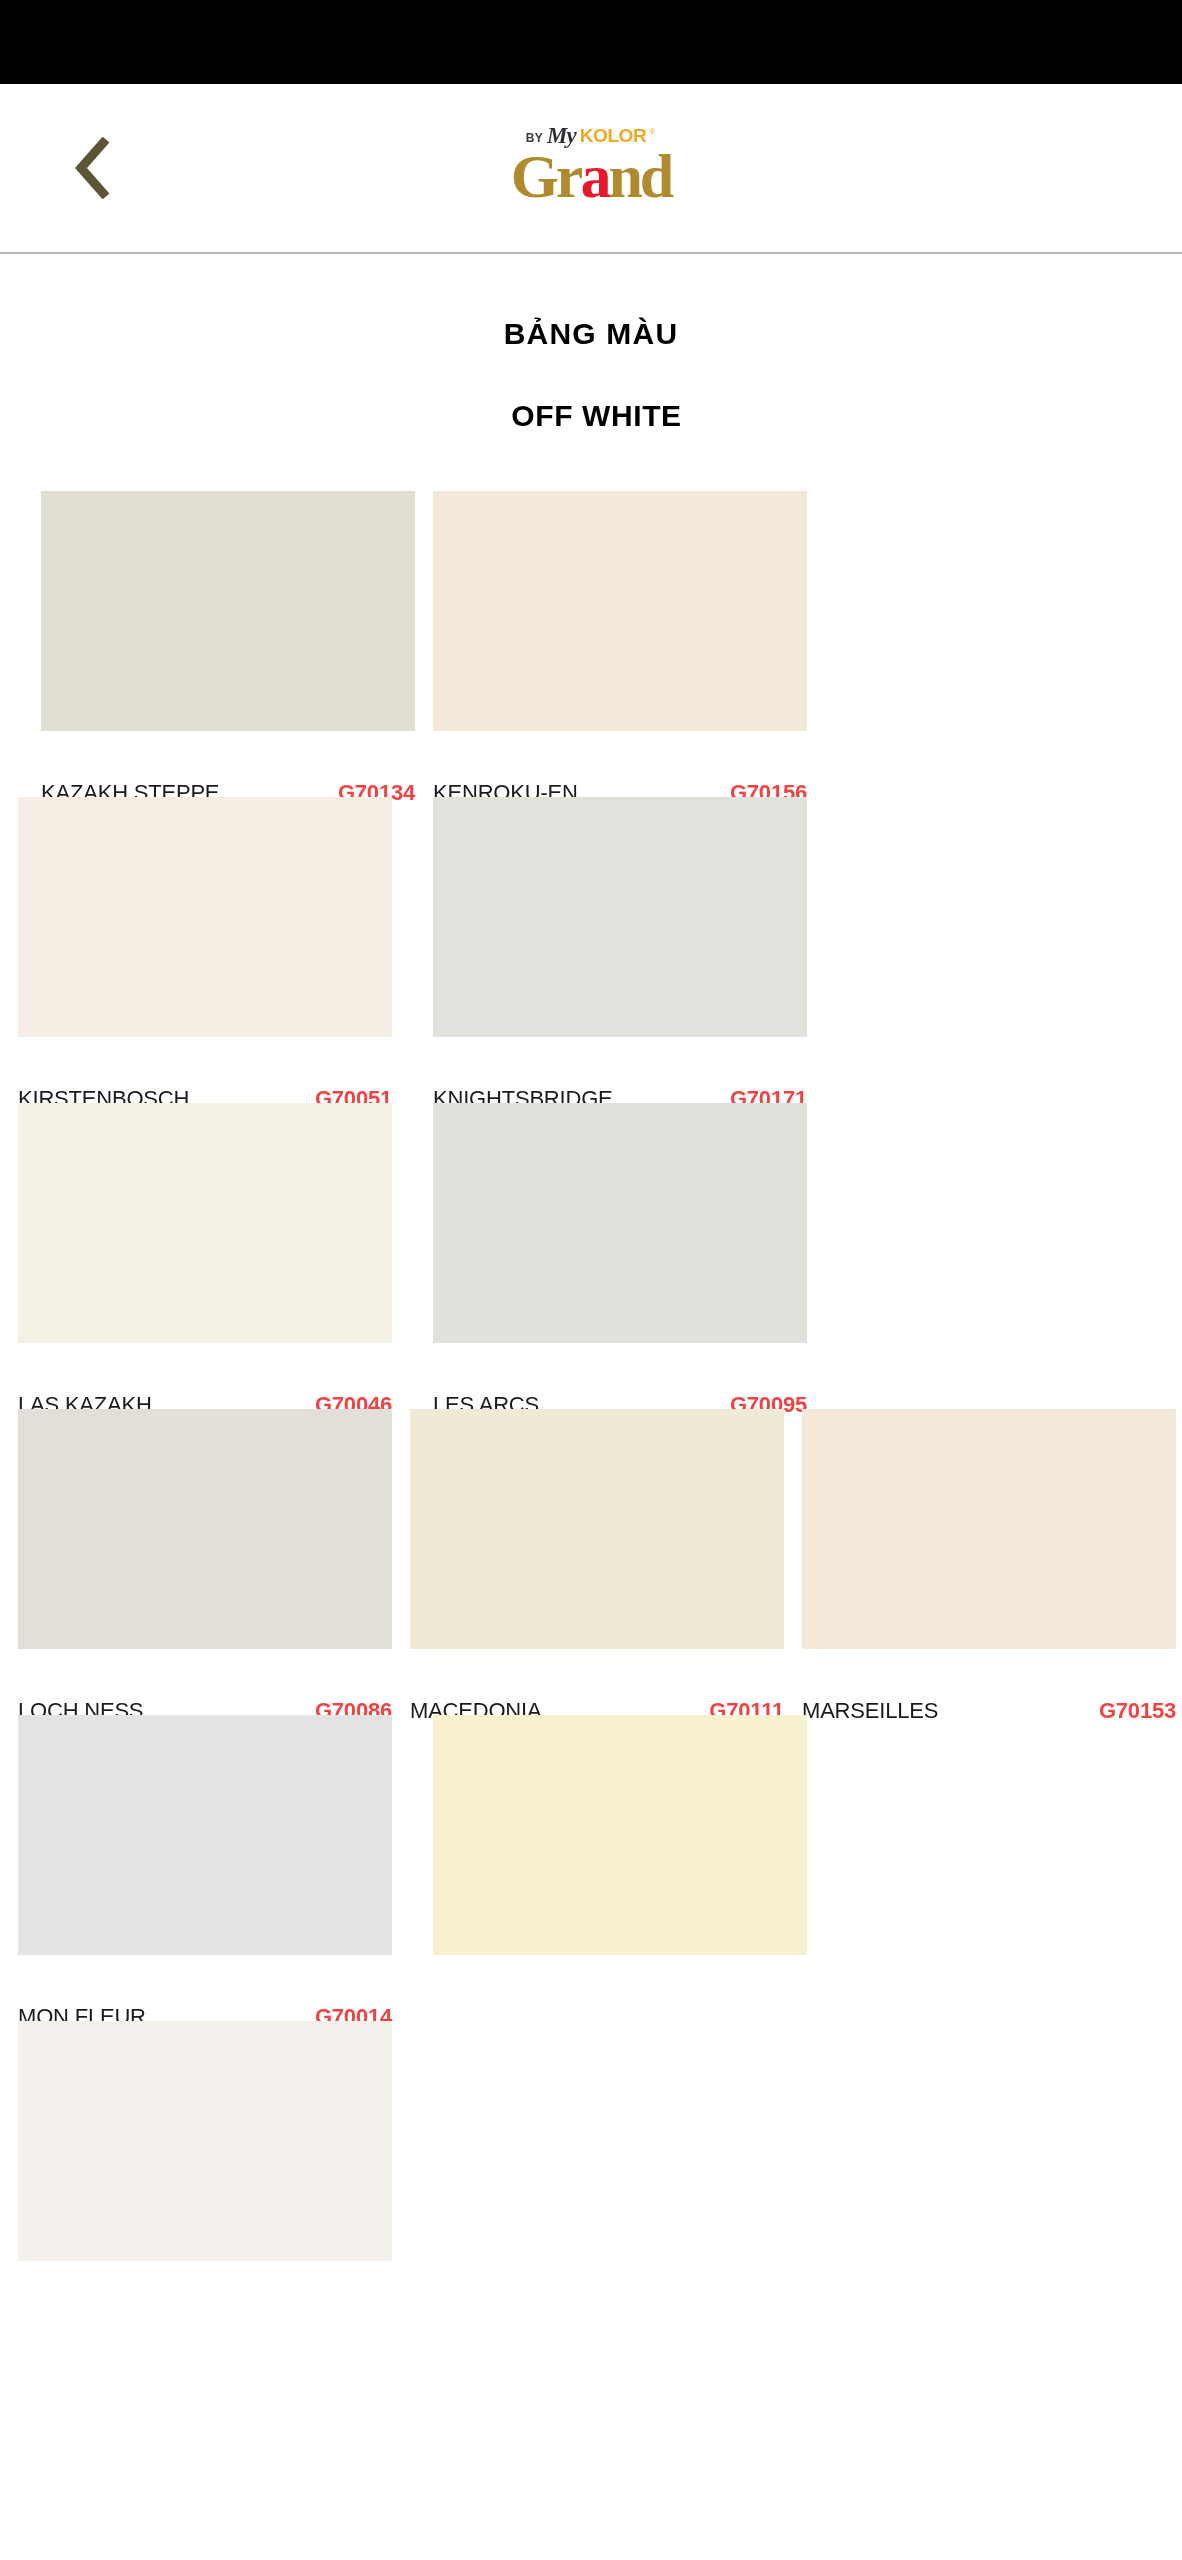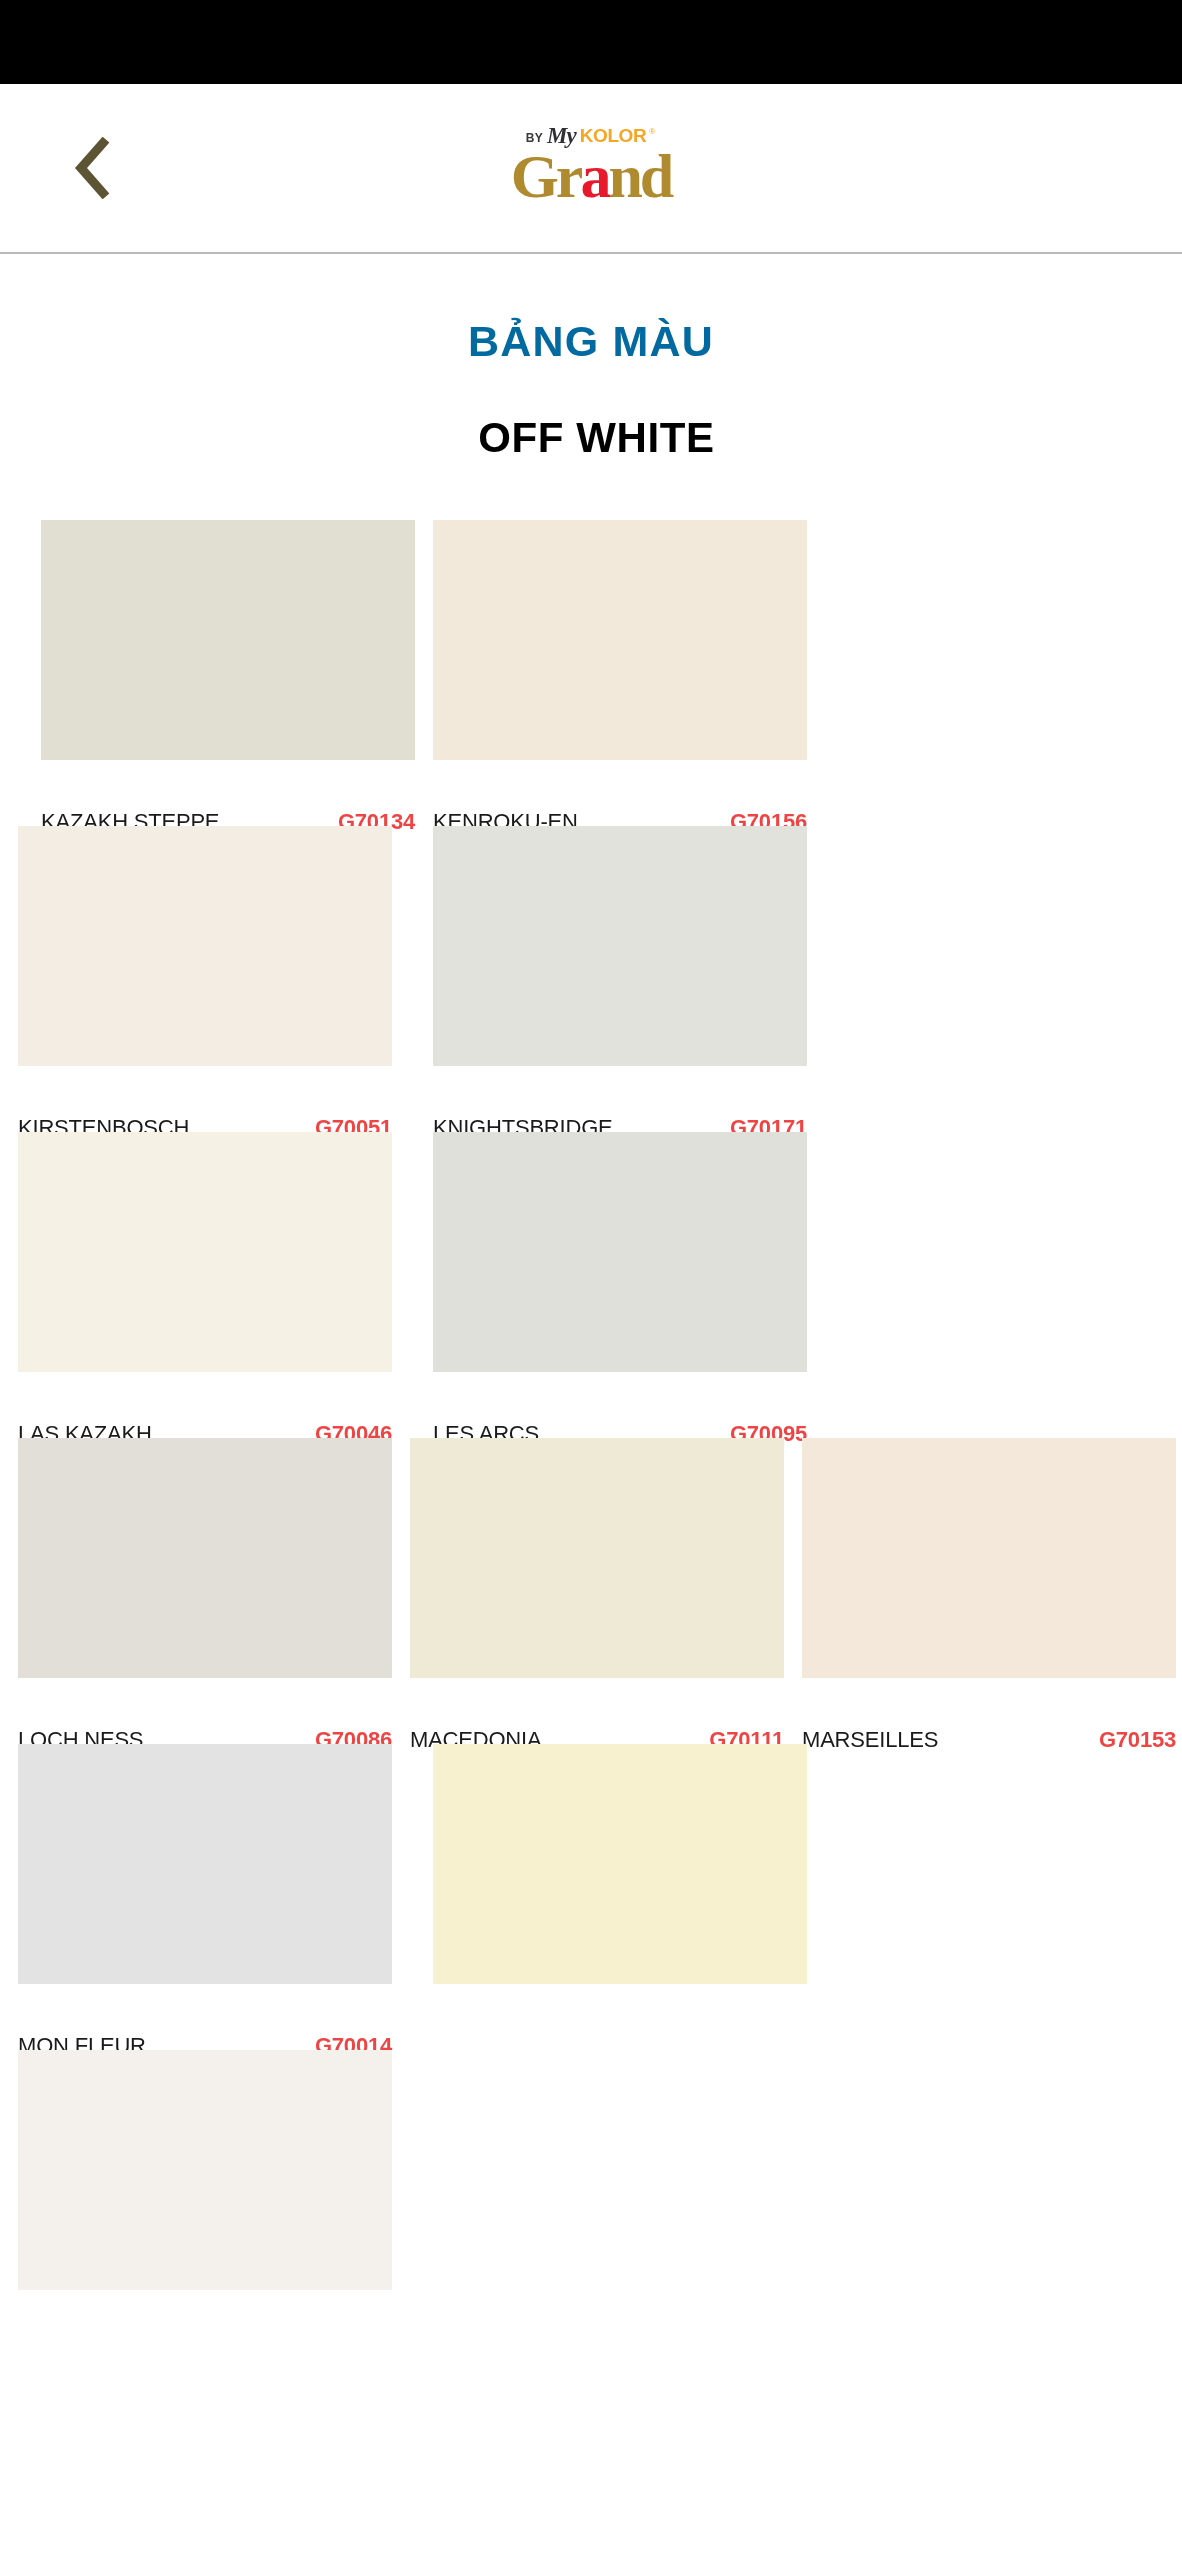--- a/index.html
+++ b/index.html
@@ -106,30 +106,30 @@
     color: #b08a2e;
     letter-spacing: -3px;
     position: relative;
     line-height: .95;
   }
   .brand-grand .red-a { color: #e8192c; }
 
   
   .palette-title {
     text-align: center;
-    color: #0369a1;
-    font-size: 43px;
+    color: #000000;
+    font-size: 30px;
     font-weight: bold;
     letter-spacing: 1.2px;
     margin-top: 63px;
   }
   .group-title {
     text-align: center;
     color: #000000;
-    font-size: 42px;
+    font-size: 30px;
     font-weight: bold;
     letter-spacing: .6px;
     margin-top: 48px;
     padding-left: 11px;
   }
 
   
   .swatch-grid {
     margin-top: 58px;
     padding: 0 0 0 0;

